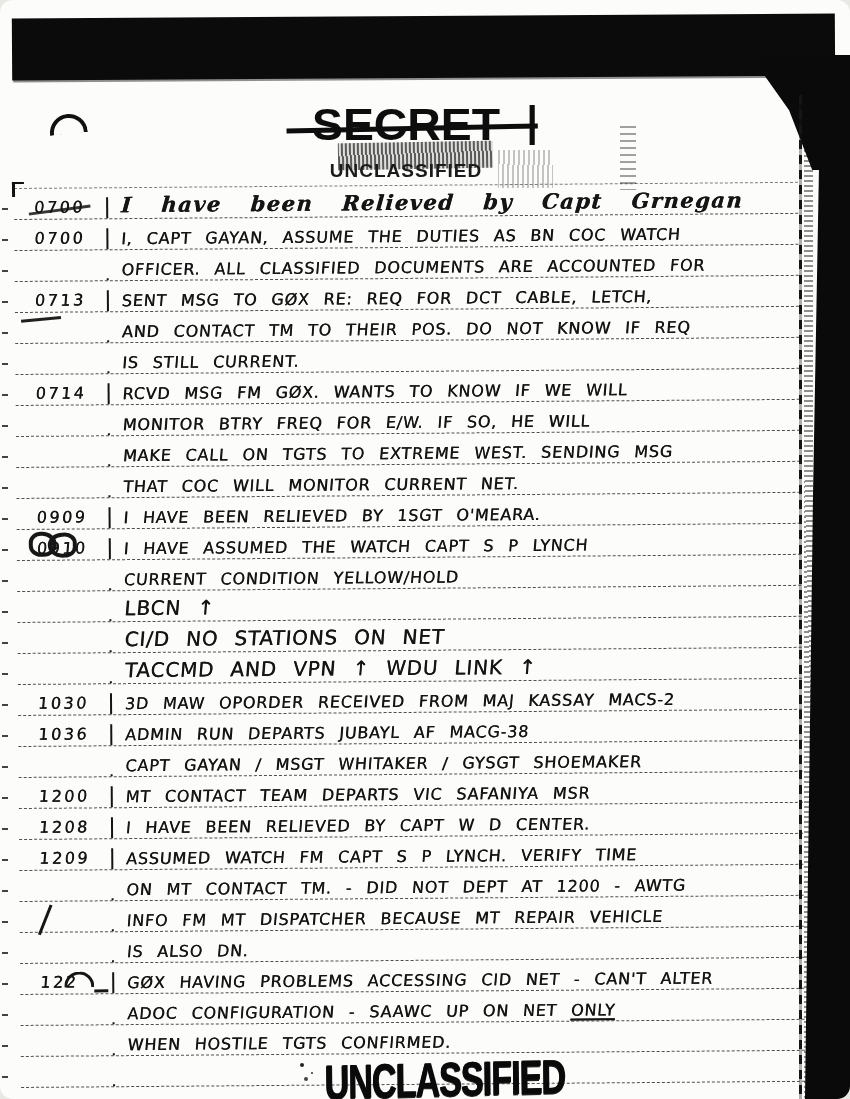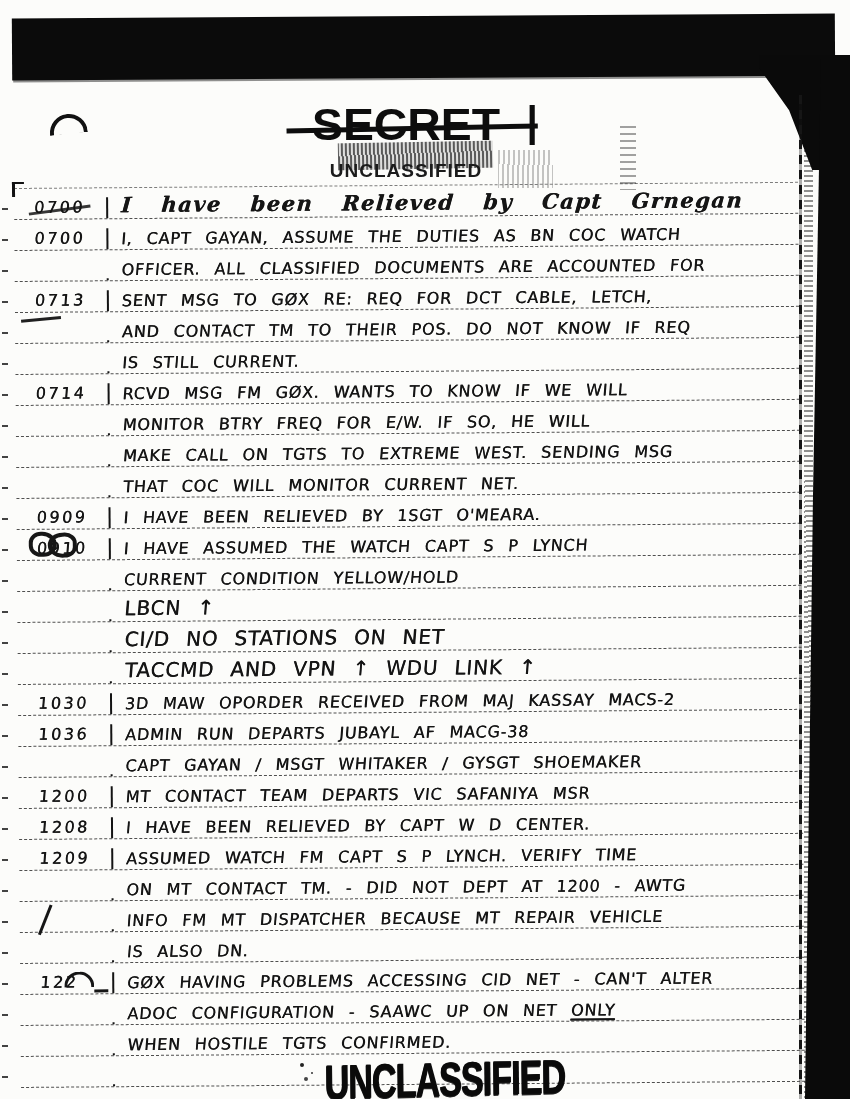--- a/index.html
+++ b/index.html
@@ -1,17 +1,17 @@
 <!DOCTYPE html>
 <html><head>
 <meta charset="utf-8">
 <style>
   html,body{margin:0;padding:0;background:#e8e8e4;}
   .page{position:relative;width:850px;height:1099px;background:#fcfcfa;overflow:hidden;
-        font-family:"DejaVu Sans",sans-serif;color:#151515;}
+        font-family:"DejaVu Sans",sans-serif;color:#151515;border-radius:13px;}
 
   
   .top-bar{position:absolute;left:12px;top:16px;width:823px;height:62px;background:#0b0b0b;
            transform:rotate(-0.35deg);box-shadow:0 3px 0 -1px rgba(10,10,10,.45);}
   .tr-wedge{position:absolute;left:745px;top:55px;width:105px;height:115px;background:#0a0a0a;
             clip-path:polygon(14% 0,100% 0,100% 100%,64% 100%,42% 48%,14% 12%);}
   .right-band{position:absolute;left:800px;top:58px;width:50px;height:1041px;background:#0a0a0a;
               clip-path:polygon(42% 0,100% 0,100% 100%,10% 100%,26% 42%);}
   .edge-line{position:absolute;left:799px;top:95px;width:3px;height:1004px;
              background:repeating-linear-gradient(180deg,#161616 0 9px,rgba(22,22,22,.35) 9px 15px);}

